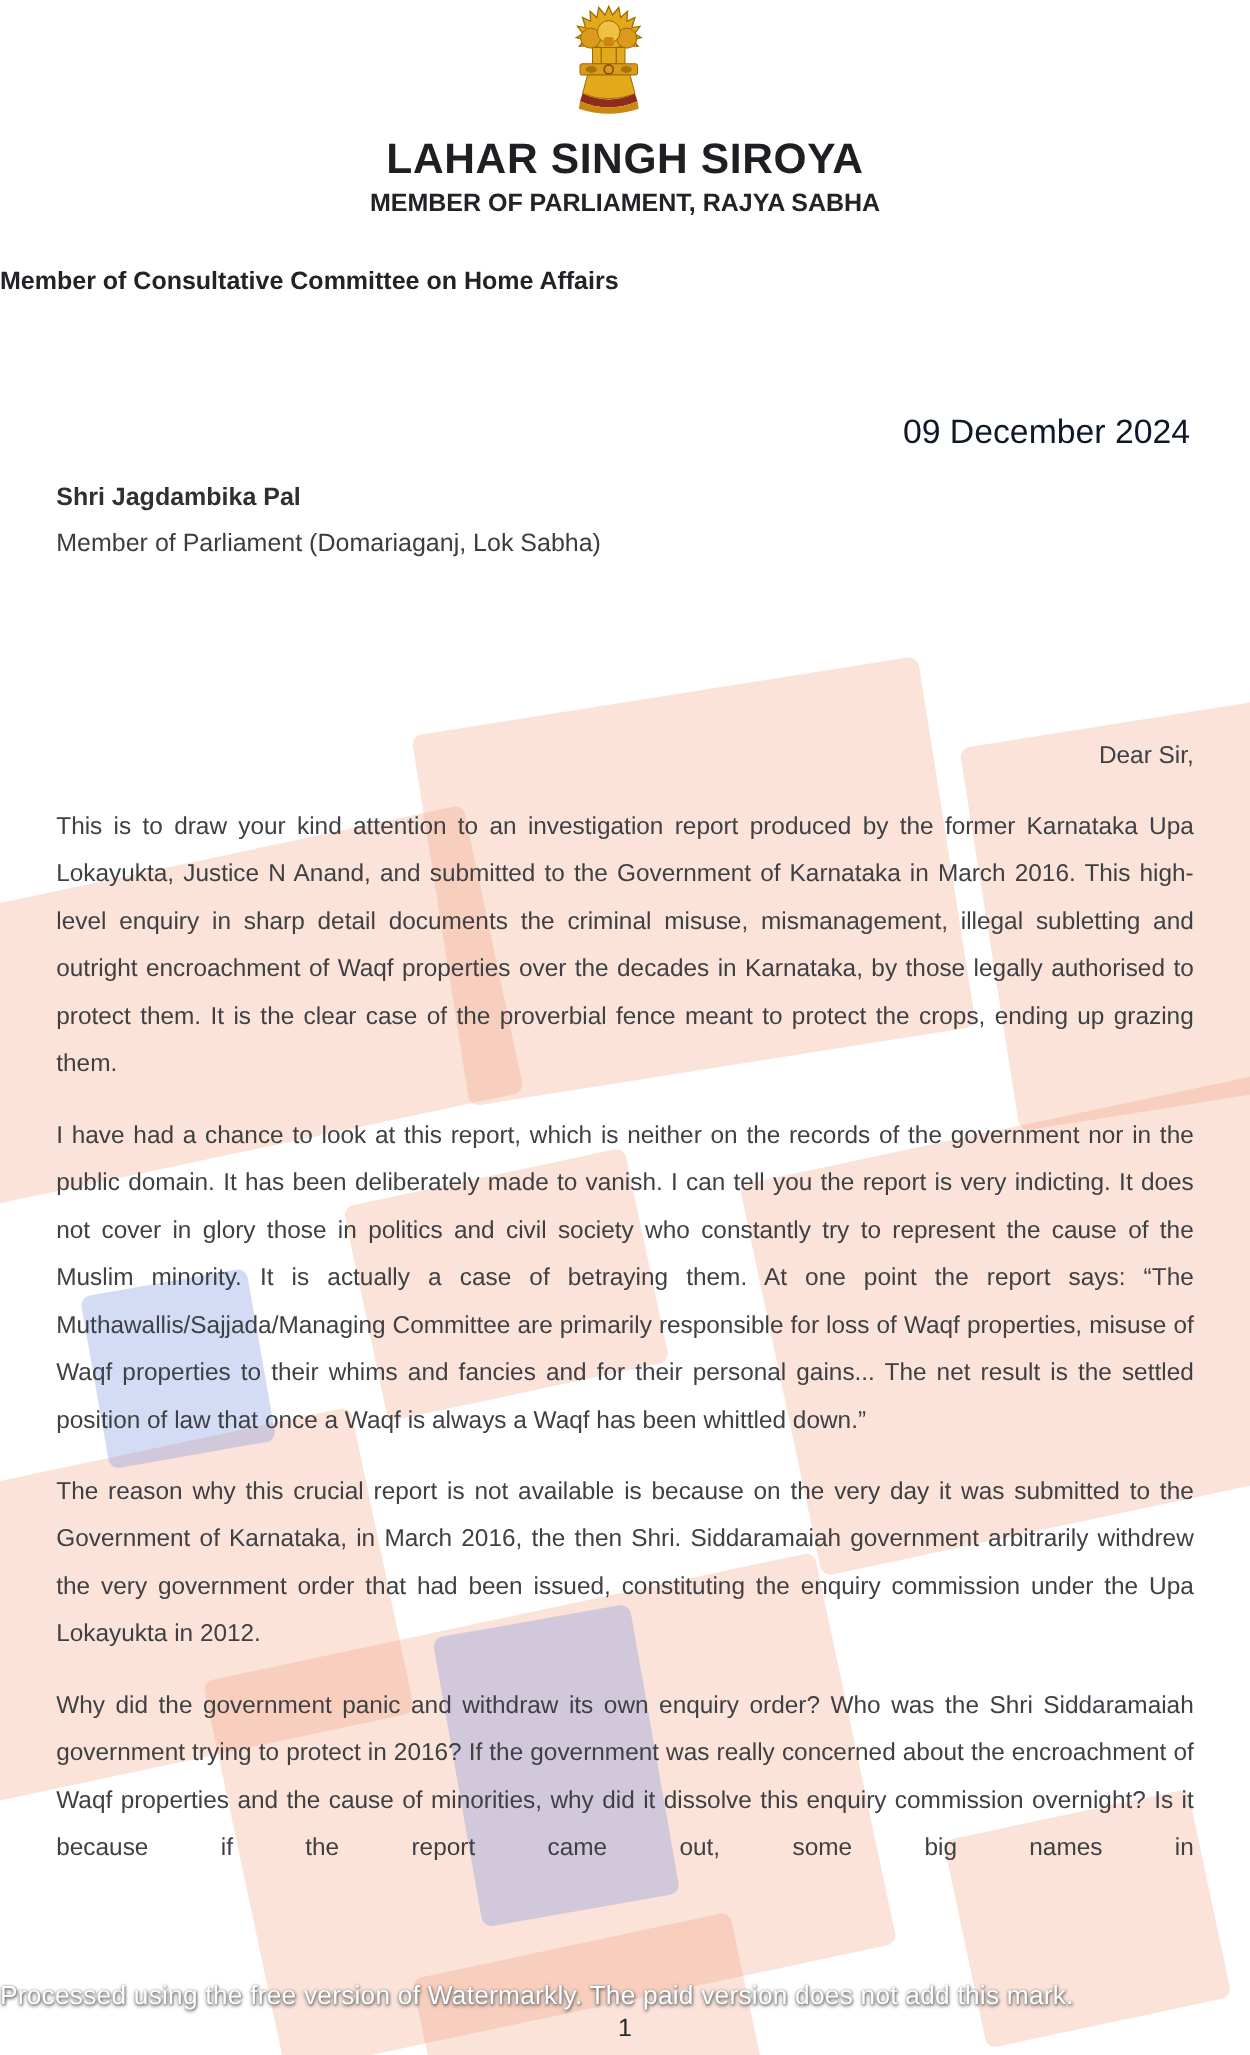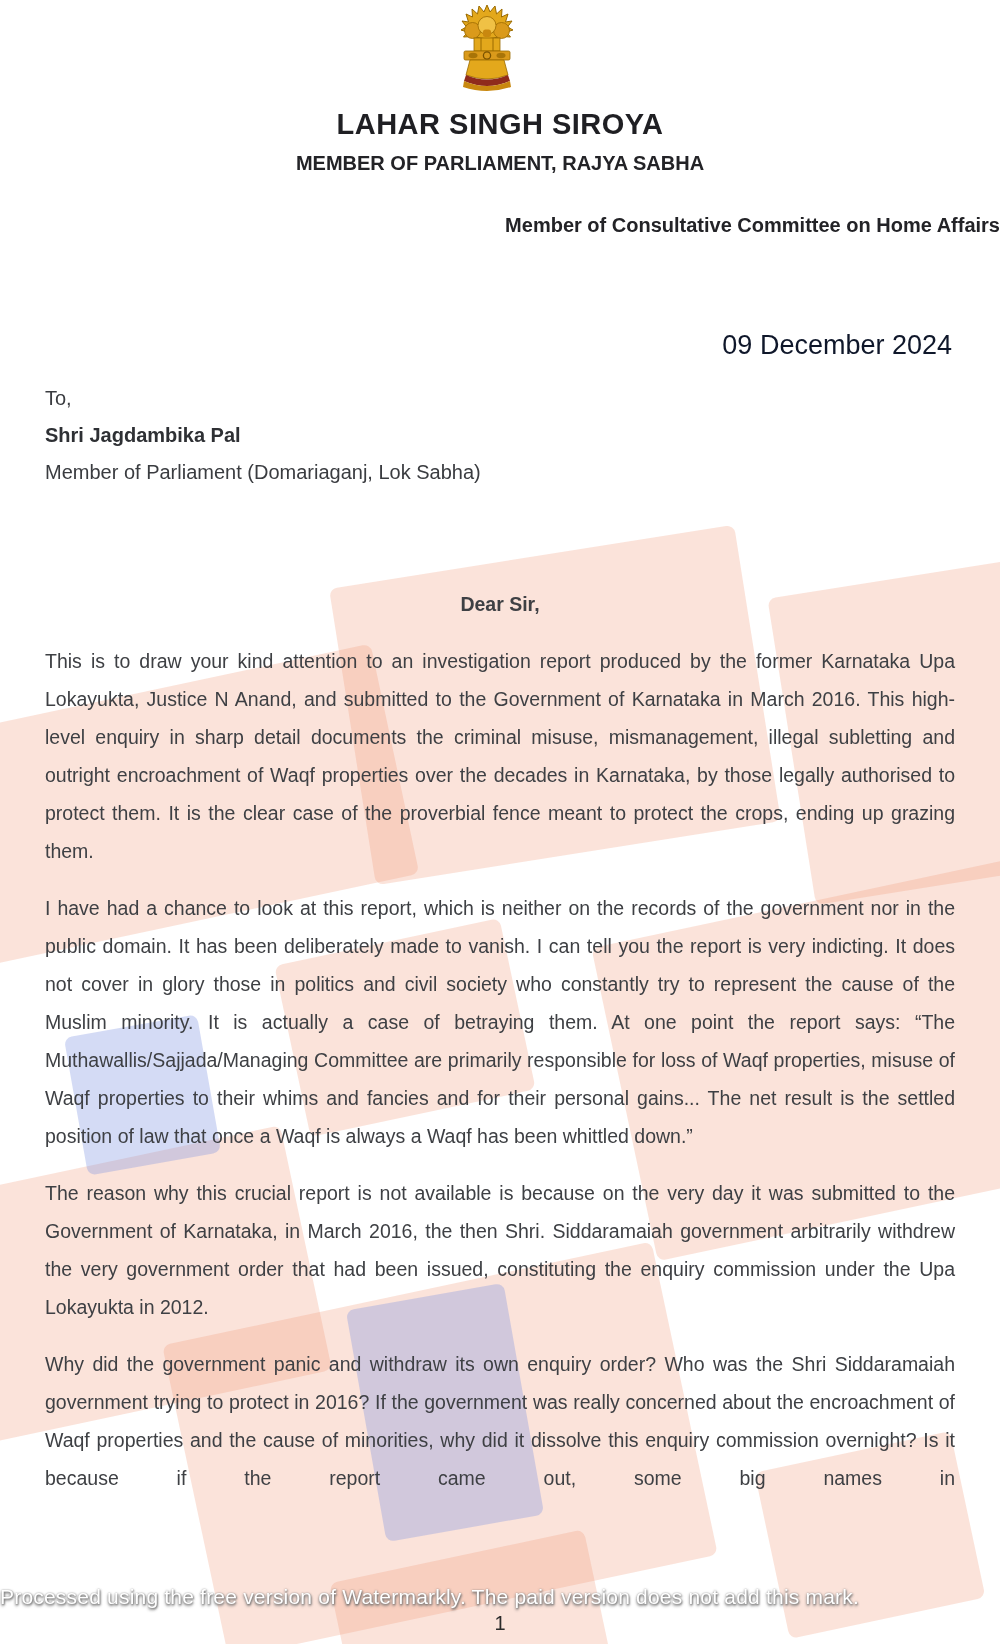--- a/index.html
+++ b/index.html
@@ -14,52 +14,52 @@
   
   .wm-layer{position:absolute;inset:0;z-index:0;}
   .wm{position:absolute;border-radius:8px;}
   .wm.pink{background:var(--wm-pink,#F2997A);opacity:0.28;}
   .wm.blue{background:var(--wm-blue,#8296E1);opacity:0.34;}
   
   .content{position:absolute;inset:0;z-index:1;}
   .emblem{position:absolute;left:452px;top:4px;width:70px;height:92px;}
   .lh-name{
     position:absolute;top:108px;left:0;right:0;
-    text-align:center;font-size:29px;font-weight:700;
+    text-align:center;font-size:34px;font-weight:700;
     letter-spacing:0.5px;color:#1f1f23;
   }
   .lh-title{
     position:absolute;top:152px;left:0;right:0;
     text-align:center;font-size:20px;font-weight:700;color:#232327;
   }
   .lh-line1{
     position:absolute;top:184px;left:0;right:0;
     text-align:center;font-size:20px;font-weight:700;color:#232327;
   }
   .lh-line2{
     position:absolute;top:214px;left:0;right:0;
-    text-align:right;font-size:20px;font-weight:700;color:#232327;
+    text-align:left;font-size:20px;font-weight:700;color:#232327;
   }
   
   .date{
     position:absolute;top:330px;right:48px;
     font-size:27px;color:#0f172a;
   }
   .address{
     position:absolute;top:380px;left:45px;
     font-size:20px;line-height:37px;color:#3a3c40;
   }
   .address .bold{font-weight:700;color:#2e3034;}
   
   .body-text{
     position:absolute;top:585px;left:45px;width:910px;
     font-size:19.5px;line-height:38px;color:#3e4044;
   }
   .body-text p{margin:0 0 19px 0;text-align:justify;}
-  .body-text p.greeting{text-align:center;font-weight:bold;}
+  .body-text p.greeting{text-align:right;}
   .body-text p.cut{text-align-last:justify;}
   
   .wm-notice{
     position:absolute;top:1583px;left:0;right:0;
     text-align:left;font-size:21px;line-height:28px;
     color:#ffffff;font-weight:400;letter-spacing:0.2px;
     text-shadow:0 2px 3px rgba(105,105,105,0.85),
                 0 0 2px rgba(130,130,130,0.7),
                 1px 1px 2px rgba(110,110,110,0.7);
   }
@@ -115,21 +115,20 @@
       </svg>
     </div>
 
     <div class="lh-name">LAHAR SINGH SIROYA</div>
     <div class="lh-title">MEMBER OF PARLIAMENT, RAJYA SABHA</div>
     <div class="lh-line2">Member of Consultative Committee on Home Affairs</div>
 
     <div class="date">09 December 2024</div>
 
     <div class="address">
-      <div>To,</div>
       <div class="bold">Shri Jagdambika Pal</div>
       <div>Member of Parliament (Domariaganj, Lok Sabha)</div>
     </div>
 
     <div class="body-text">
       <p class="greeting">Dear Sir,</p>
       <p>This is to draw your kind attention to an investigation report produced by the former Karnataka Upa Lokayukta, Justice N Anand, and submitted to the Government of Karnataka in March 2016. This high-level enquiry in sharp detail documents the criminal misuse, mismanagement, illegal subletting and outright encroachment of Waqf properties over the decades in Karnataka, by those legally authorised to protect them. It is the clear case of the proverbial fence meant to protect the crops, ending up grazing them.</p>
       <p>I have had a chance to look at this report, which is neither on the records of the government nor in the public domain. It has been deliberately made to vanish. I can tell you the report is very indicting. It does not cover in glory those in politics and civil society who constantly try to represent the cause of the Muslim minority. It is actually a case of betraying them. At one point the report says: “The Muthawallis/Sajjada/Managing Committee are primarily responsible for loss of Waqf properties, misuse of Waqf properties to their whims and fancies and for their personal gains... The net result is the settled position of law that once a Waqf is always a Waqf has been whittled down.”</p>
       <p>The reason why this crucial report is not available is because on the very day it was submitted to the Government of Karnataka, in March 2016, the then Shri. Siddaramaiah government arbitrarily withdrew the very government order that had been issued, constituting the enquiry commission under the Upa Lokayukta in 2012.</p>
       <p class="cut">Why did the government panic and withdraw its own enquiry order? Who was the Shri Siddaramaiah government trying to protect in 2016? If the government was really concerned about the encroachment of Waqf properties and the cause of minorities, why did it dissolve this enquiry commission overnight? Is it because if the report came out, some big names in</p>

